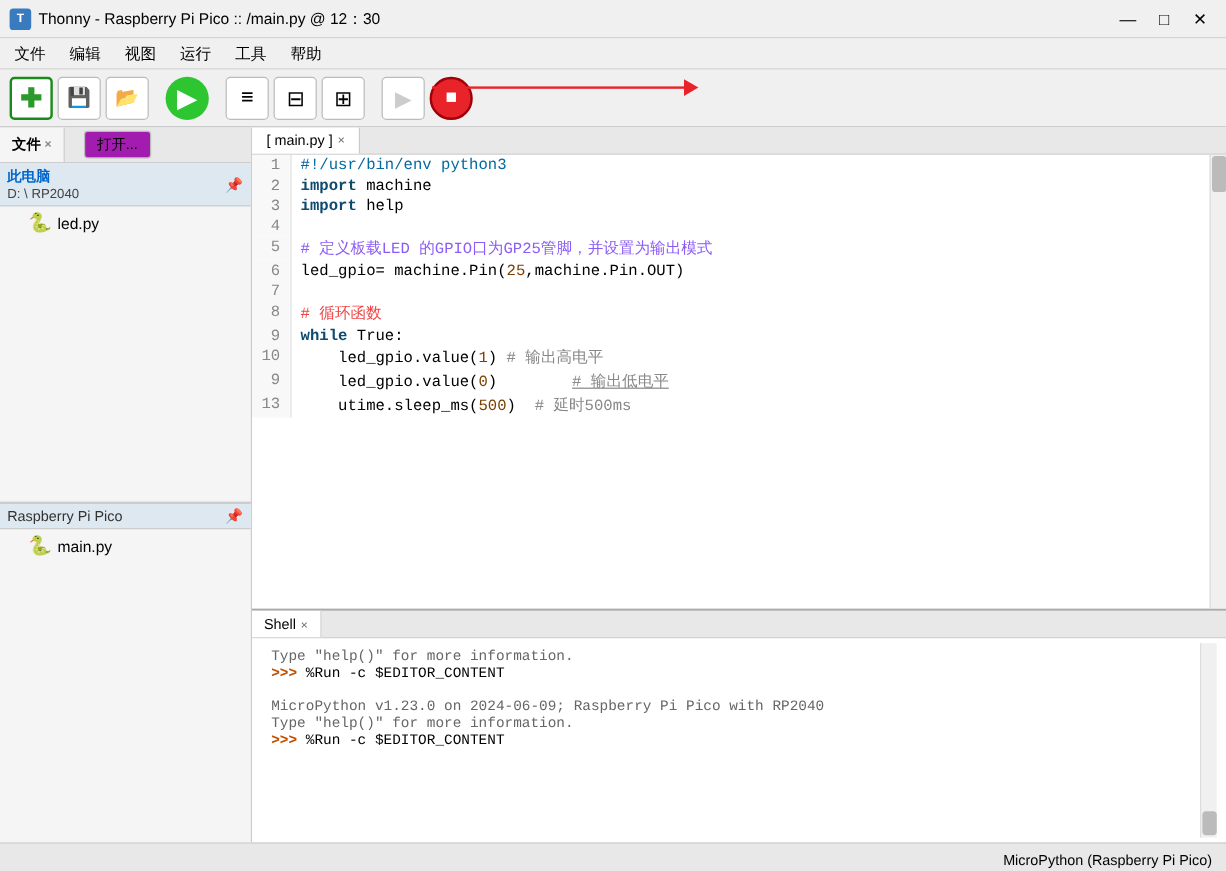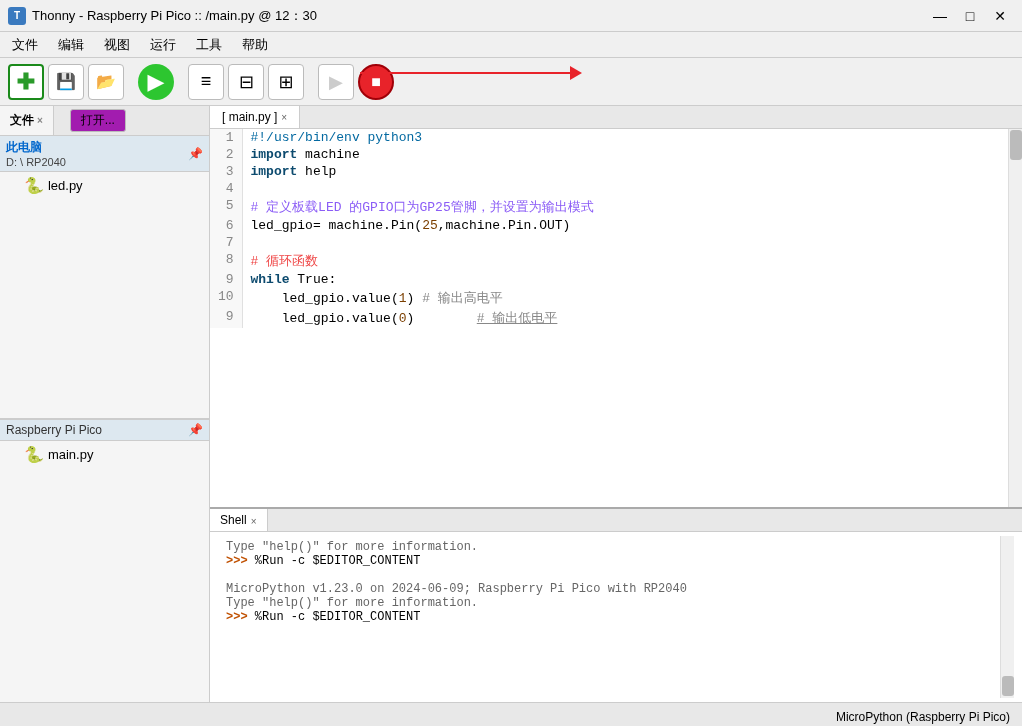--- a/index.html
+++ b/index.html
@@ -383,20 +383,24 @@
                 <td class="line-num">10</td>
                 <td class="line-code"><span>    led_gpio.value(</span><span class="num">1</span><span>) </span><span style="color:#888;"># 输出高电平</span></td>
               </tr>
 
 
               <tr>
                 <td class="line-num">9</td>
                 <td class="line-code"><span>    led_gpio.value(</span><span class="num">0</span><span>)        </span><span style="color:#888;text-decoration:underline;"># 输出低电平</span></td>
               </tr>
 
+              <tr>
+                <td class="line-num">13</td>
+                <td class="line-code"><span>    utime.sleep_ms(</span><span class="num">500</span><span>)  </span><span style="color:#888;"># 延时500ms</span></td>
+              </tr>
             </tbody>
           </table>
         </div>
 
         <div style="width:14px; background:#f0f0f0; border-left:1px solid #ddd; flex-shrink:0;">
           <div style="width:12px; height:30px; background:#bbb; border-radius:3px; margin:1px auto;"></div>
         </div>
       </div>
     </div>
 

